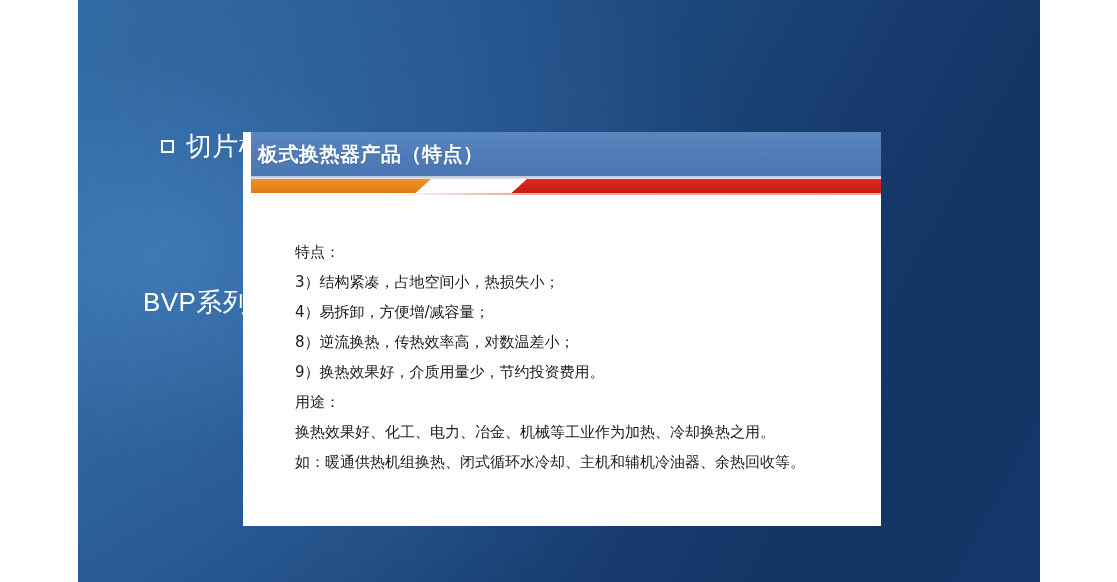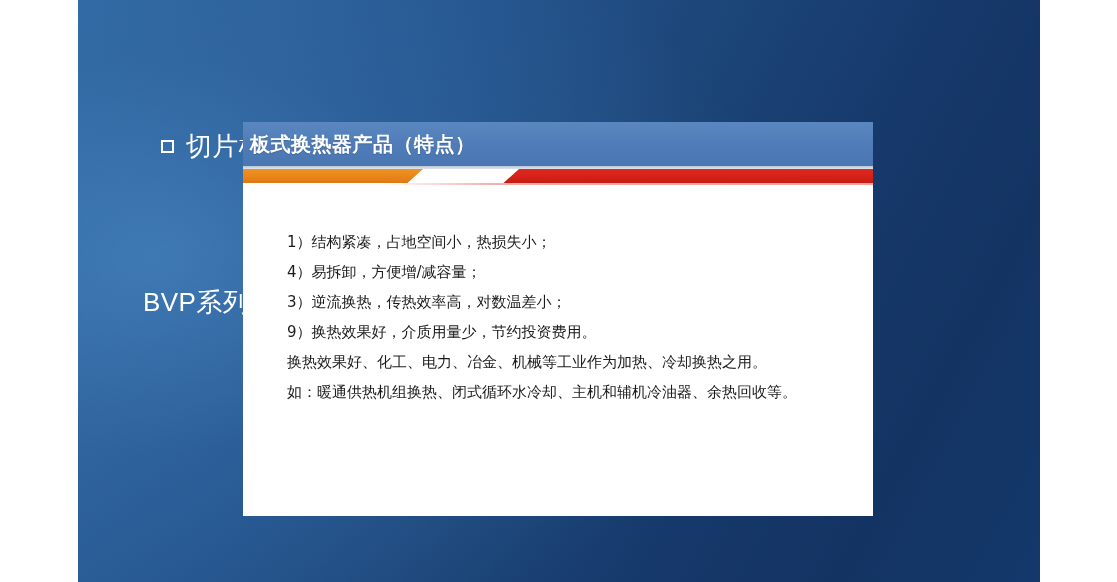--- a/index.html
+++ b/index.html
@@ -64,25 +64,26 @@
   }
   #slide-title .line2 {
     display: block;
     padding-left: 28px;
   }
 
   
   #card {
     position: absolute;
     left: 165px;      
-    top: 122px;
+    top: 132px;
     width: 630px;     
     height: 394px;    
     background: #ffffff;
     overflow: hidden;
+    padding-left: 8px;
   }
 
   
   #card-header {
     position: relative;
     height: 44px;
     background: linear-gradient(180deg, #5a87bf 0%, #4f7cb8 55%, #4a76b2 100%);
     display: flex;
     align-items: center;
   }
@@ -180,22 +181,24 @@
 
     <div id="accent-bar">
       <div id="accent-orange"></div>
       <div id="accent-red"></div>
       <div id="accent-slash"></div>
       <div id="accent-slash2"></div>
     </div>
     <div id="accent-underline"></div>
 
     <div id="card-body">
-      <div class="body-line">1）结构紧凑，占地空间小，热损失小；</div>
+      <div class="body-line">特点：</div>
+      <div class="body-line">3）结构紧凑，占地空间小，热损失小；</div>
       <div class="body-line">4）易拆卸，方便增/减容量；</div>
-      <div class="body-line">3）逆流换热，传热效率高，对数温差小；</div>
+      <div class="body-line">8）逆流换热，传热效率高，对数温差小；</div>
       <div class="body-line">9）换热效果好，介质用量少，节约投资费用。</div>
+      <div class="body-line">用途：</div>
       <div class="body-line">换热效果好、化工、电力、冶金、机械等工业作为加热、冷却换热之用。</div>
       <div class="body-line">如：暖通供热机组换热、闭式循环水冷却、主机和辅机冷油器、余热回收等。</div>
     </div>
 
   </div>
 </div>
 
 </body></html>

